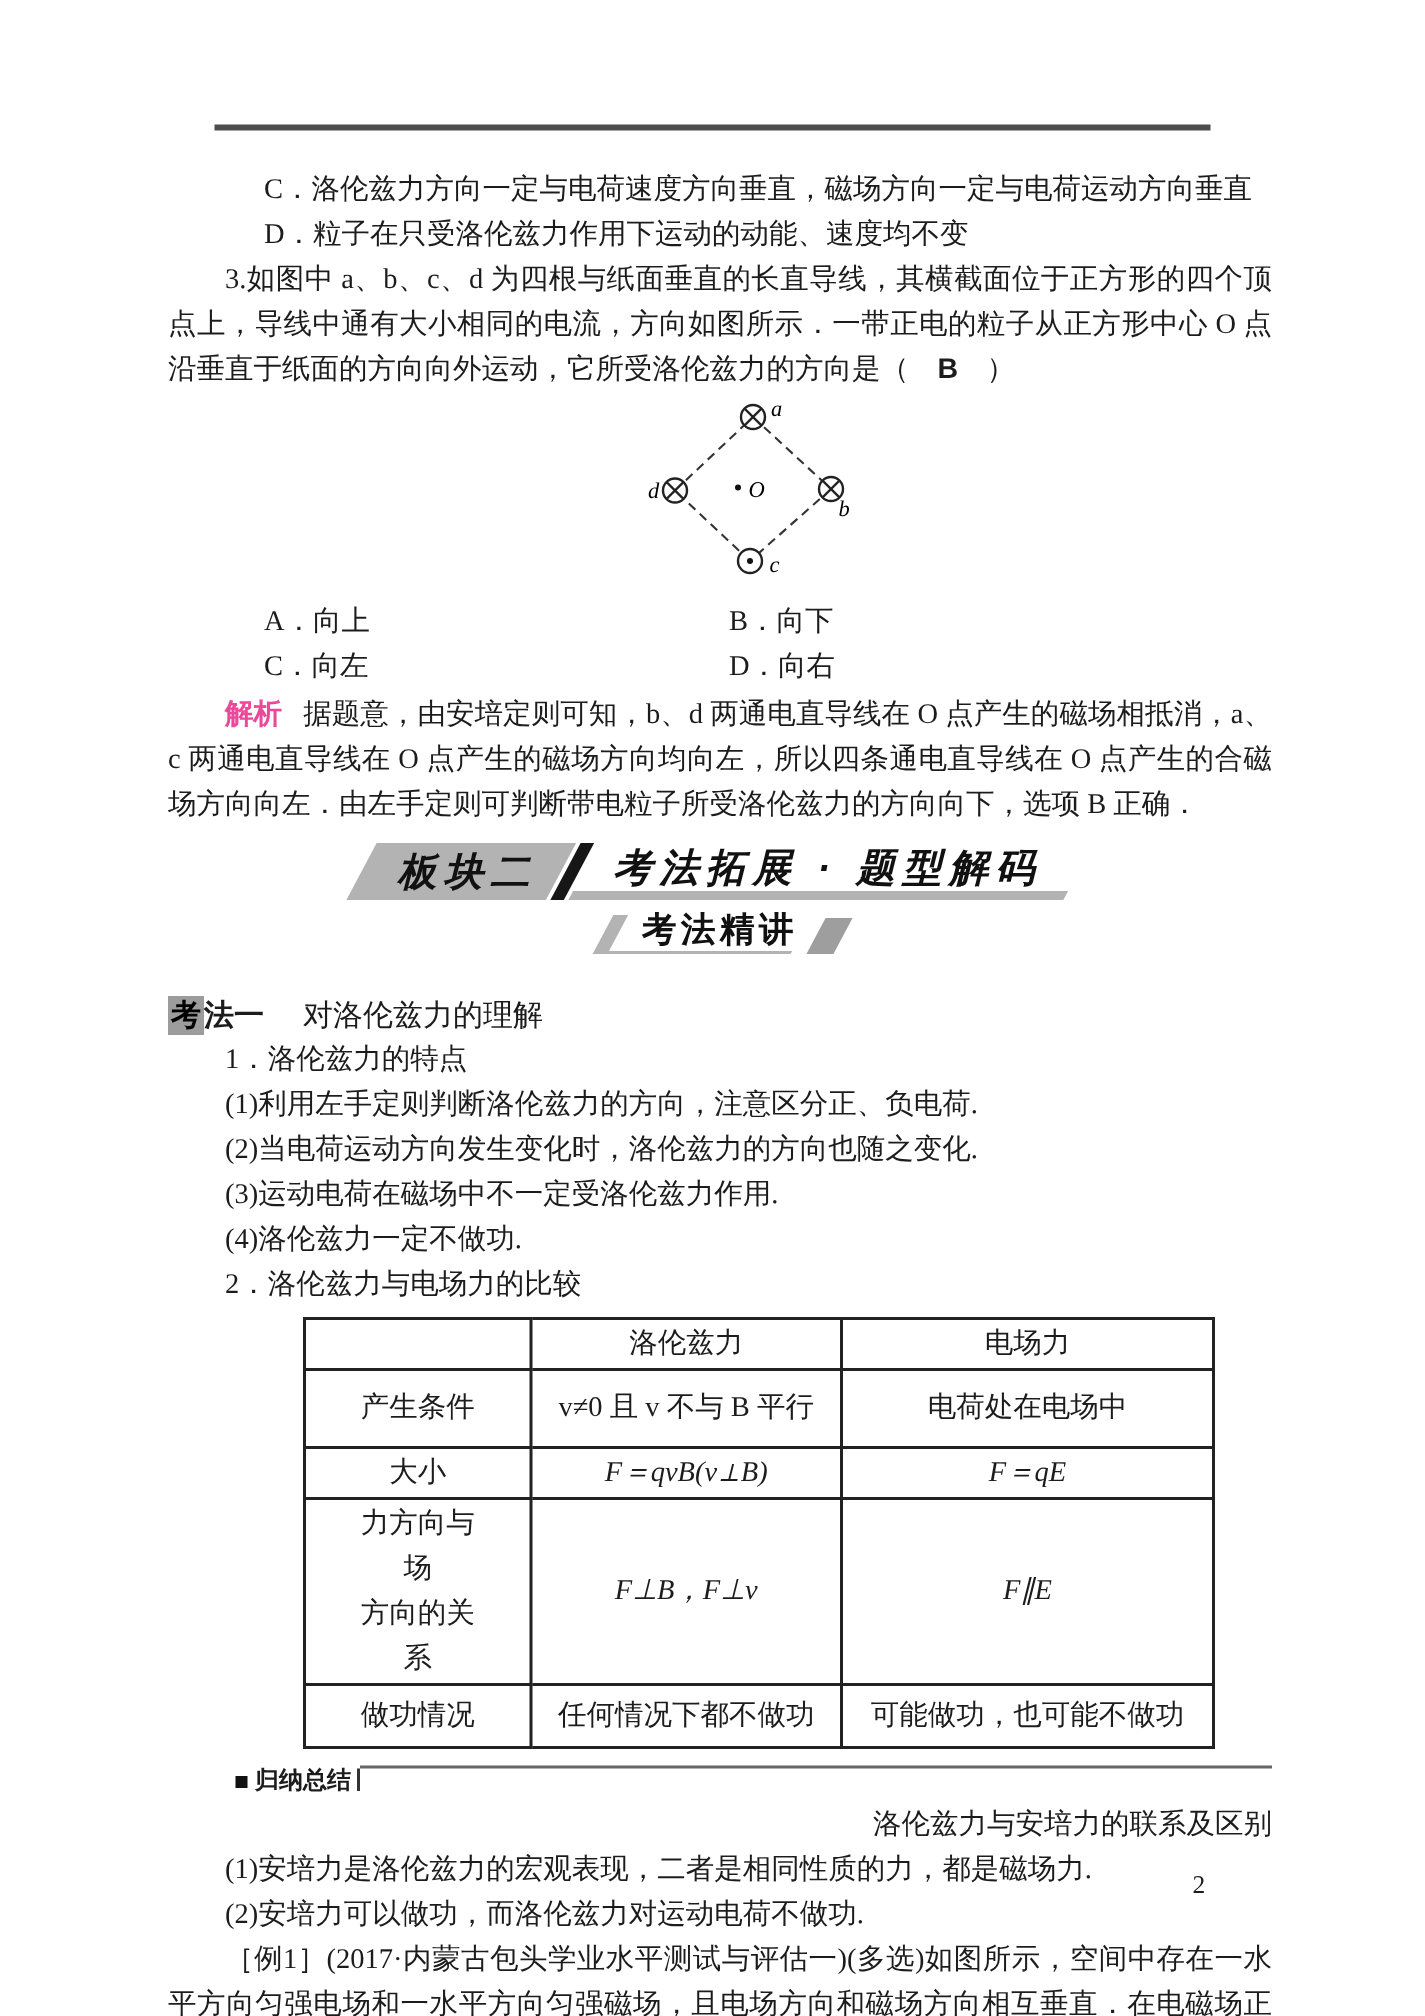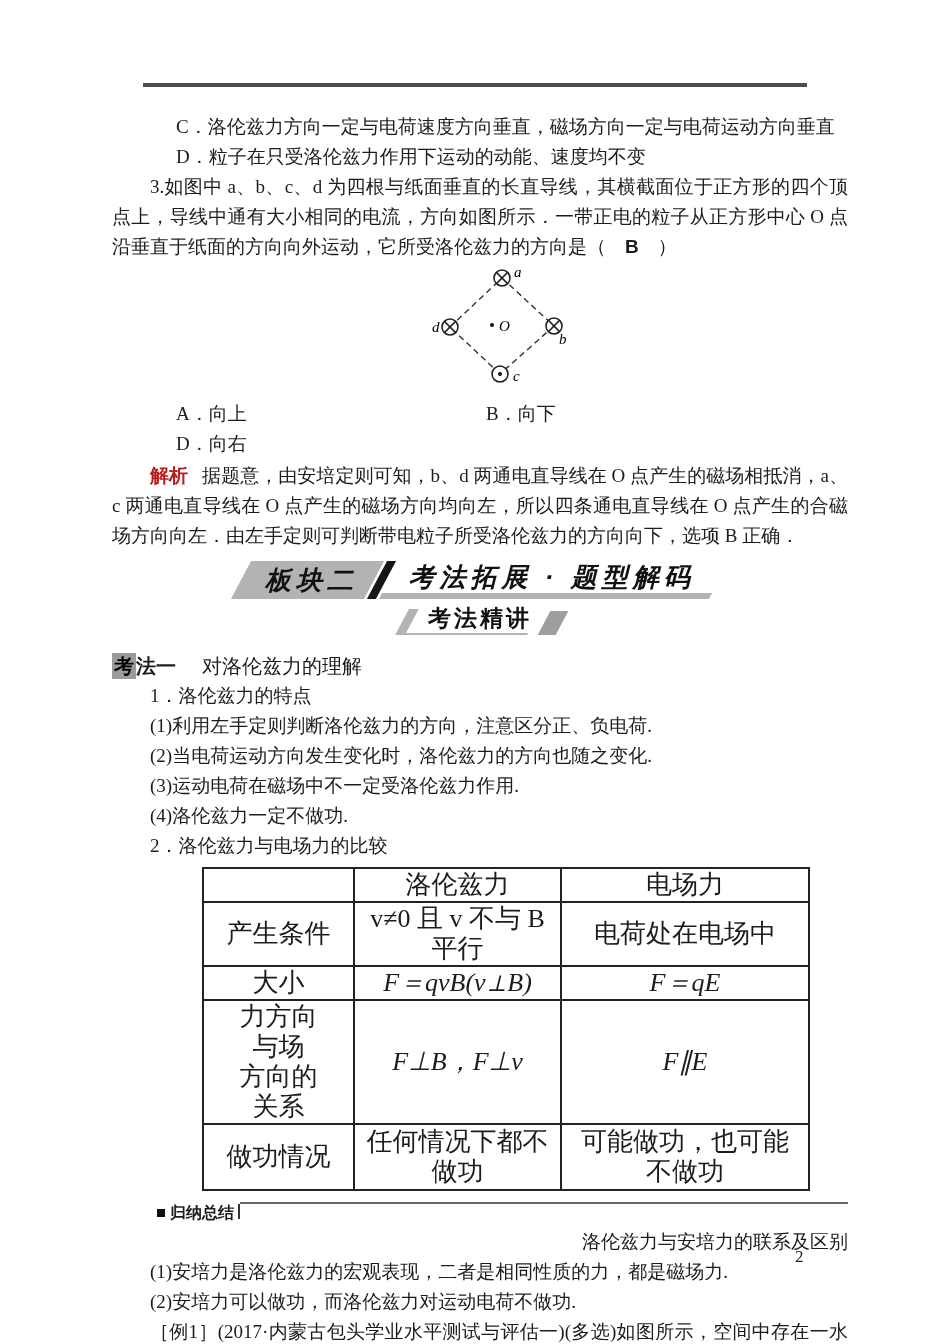--- a/index.html
+++ b/index.html
@@ -27,30 +27,30 @@
   .b1-slash{width:9px;background:#161616;margin:0 3px;}
   .b1-right{background:#fff;display:flex;align-items:center;padding:0 26px 0 18px;border-bottom:6px solid #b3b3b3;}
   .unskew{display:inline-block;transform:skewX(28deg);}
   .b1-txt{font-family:"Liberation Sans",sans-serif;font-weight:bold;font-size:26px;letter-spacing:5px;color:#111;font-style:italic;}
   .banner2{position:relative;width:fit-content;margin:4px auto 0;height:30px;}
   .b2-bg{position:absolute;left:-12px;top:6px;width:100%;height:26px;background:#b3b3b3;transform:skewX(-28deg);}
   .b2-tab{position:absolute;right:-16px;top:8px;width:18px;height:24px;background:#9e9e9e;transform:skewX(-28deg);}
   .b2-fg{position:relative;background:#fff;transform:skewX(-28deg);padding:0 14px;height:30px;display:flex;align-items:center;}
   .b2-txt{font-family:"Liberation Sans",sans-serif;font-weight:bold;font-size:23px;letter-spacing:3px;color:#111;}
   
-  .kaofa{margin-top:18px;font-family:"Liberation Sans",sans-serif;font-size:20px;}
+  .kaofa{margin-top:28px;font-family:"Liberation Sans",sans-serif;font-size:20px;}
   .kaofa .boxed{display:inline-block;background:#9c9c9c;color:#000;font-weight:bold;padding:0 2px;line-height:26px;}
   .kaofa .rest{font-weight:bold;margin-right:26px;}
   .kaofa .ttl{font-weight:normal;}
   
   table{border-collapse:collapse;margin:6px 0 0 90px;table-layout:fixed;width:552px;
-        font-size:26px;line-height:30px;}
+        font-size:19px;line-height:30px;}
   td,th{border:2px solid #222;text-align:center;vertical-align:middle;padding:1px 8px;font-weight:normal;}
   .c1{width:133px;} .c2{width:189px;} .c3{width:230px;}
-  tr.hr1{height:30px;} tr.hr2{height:52px;} tr.hr3{height:27px;padding-left:33px;} tr.hr4{height:106px;} tr.hr5{height:66px;}
+  tr.hr1{height:30px;} tr.hr2{height:52px;} tr.hr3{height:27px;padding-left:33px;} tr.hr4{height:106px;} tr.hr5{height:42px;}
   .math{font-family:"Liberation Serif",serif;font-style:italic;}
   .wrapcell{display:inline-block;width:84px;white-space:pre-wrap;text-align:center;}
   
   .summary-head{display:flex;align-items:flex-start;margin:8px 0 0 45px;font-family:"Liberation Sans",sans-serif;}
   .sq{width:8px;height:8px;background:#111;margin:10px 5px 0 0;flex:none;}
   .summary-head .lbl{font-weight:bold;font-size:16px;line-height:28px;}
   .tick{width:2px;height:15px;background:#333;margin:5px 0 0 4px;flex:none;}
   .hline{flex:1;height:2px;background:#666;margin-top:3px;}
   .centered{text-align:right;}
   .pagenum{position:absolute;left:795px;top:1242px;font-size:17px;}
@@ -95,24 +95,25 @@
       <text class="dlabel" x="157" y="80">b</text>
       <text class="dlabel" x="111" y="117">c</text>
       <text class="dlabel" x="30" y="68">d</text>
       <text class="dlabel" x="97" y="67" font-size="17">O</text>
     </svg>
   </div>
 
   <div class="choices">
     <span>A．向上</span>
     <span>B．向下</span>
+    <span>C．向左</span>
     <span>D．向右</span>
   </div>
 
-  <p class="analysis para"><span class="lbl" style="color:#b91c1c">解析</span><span>据题意，由安培定则可知，b、d 两通电直导线在 O 点产生的磁场相抵消，a、c 两通电直导线在 O 点产生的磁场方向均向左，所以四条通电直导线在 O 点产生的合磁场方向向左．由左手定则可判断带电粒子所受洛伦兹力的方向向下，选项 B 正确．</span></p>
+  <p class="analysis para"><span class="lbl" style="color:#ec4899">解析</span><span>据题意，由安培定则可知，b、d 两通电直导线在 O 点产生的磁场相抵消，a、c 两通电直导线在 O 点产生的磁场方向均向左，所以四条通电直导线在 O 点产生的合磁场方向向左．由左手定则可判断带电粒子所受洛伦兹力的方向向下，选项 B 正确．</span></p>
 
   <div class="banner-area">
     <div class="banner1">
       <div class="b1-left">
         <span class="unskew b1-txt">板块二</span>
       </div>
       <div class="b1-slash"></div>
       <div class="b1-right">
         <span class="unskew b1-txt">考法拓展 · 题型解码</span>
       </div>

